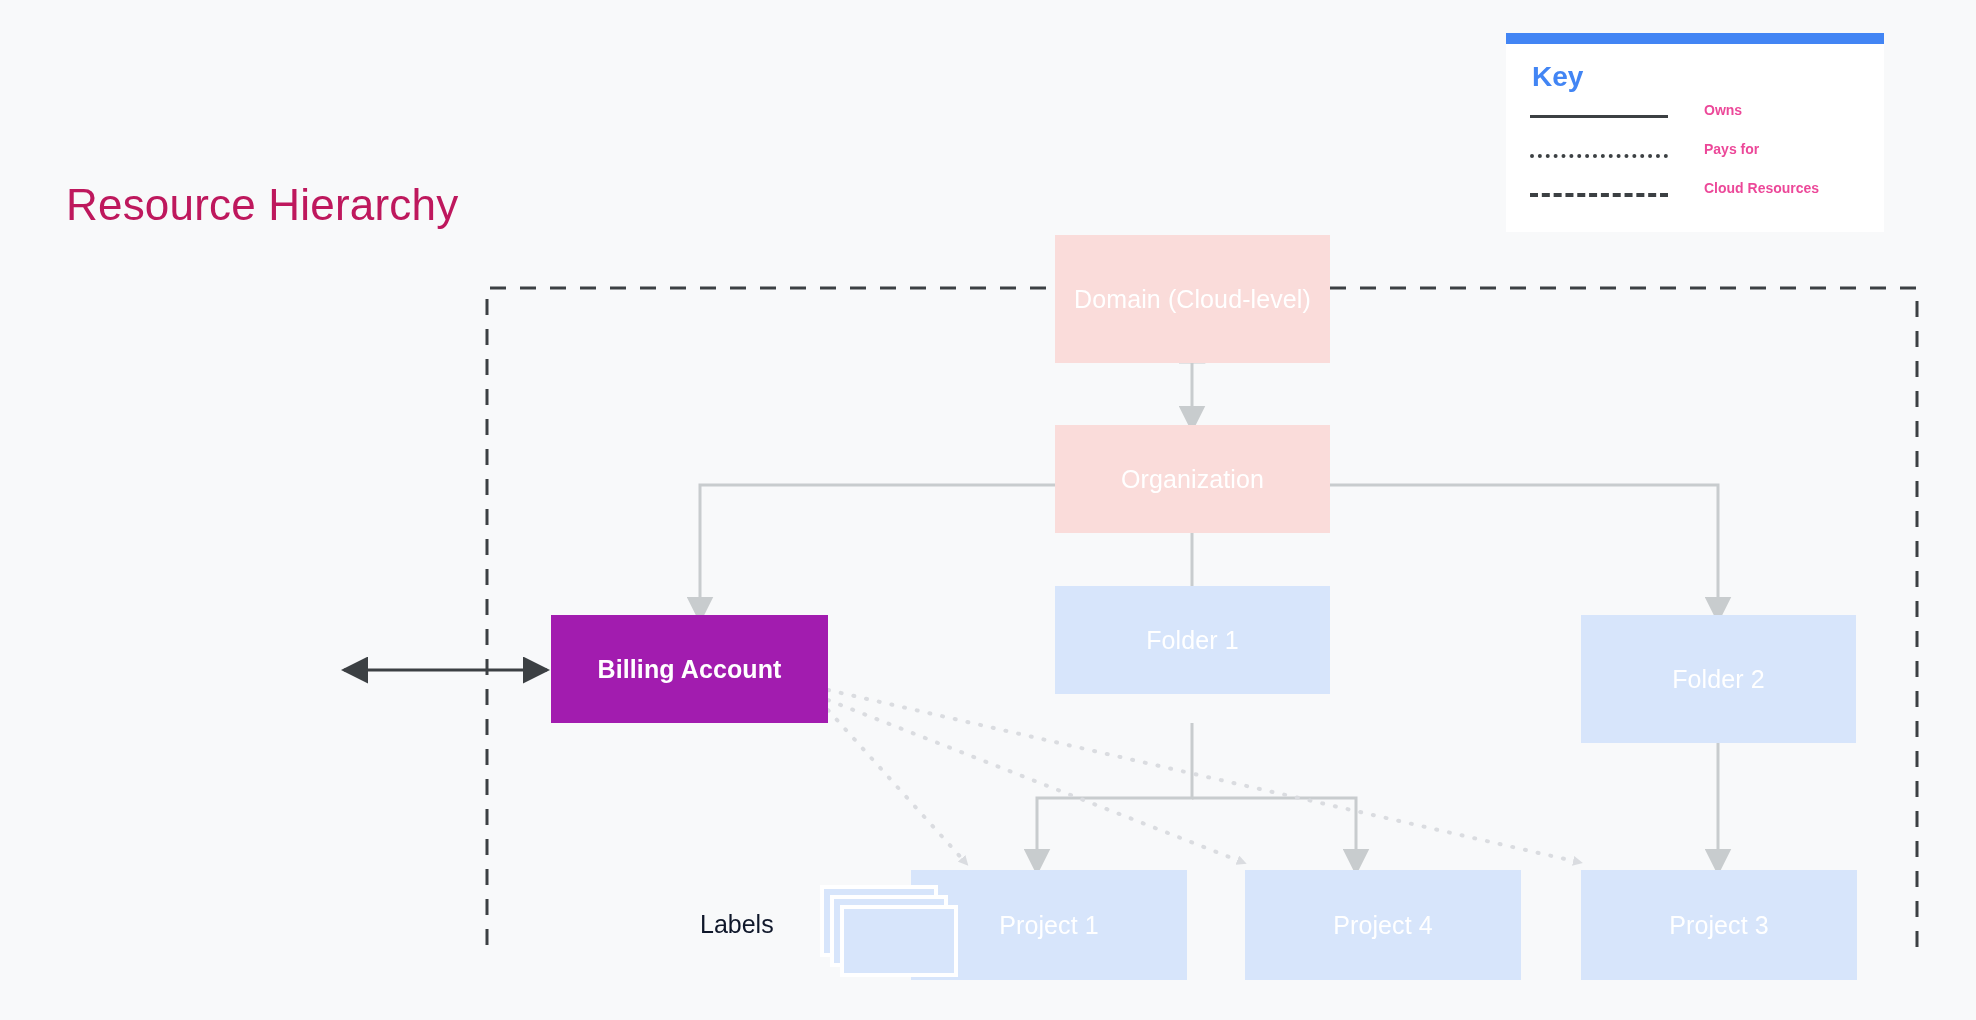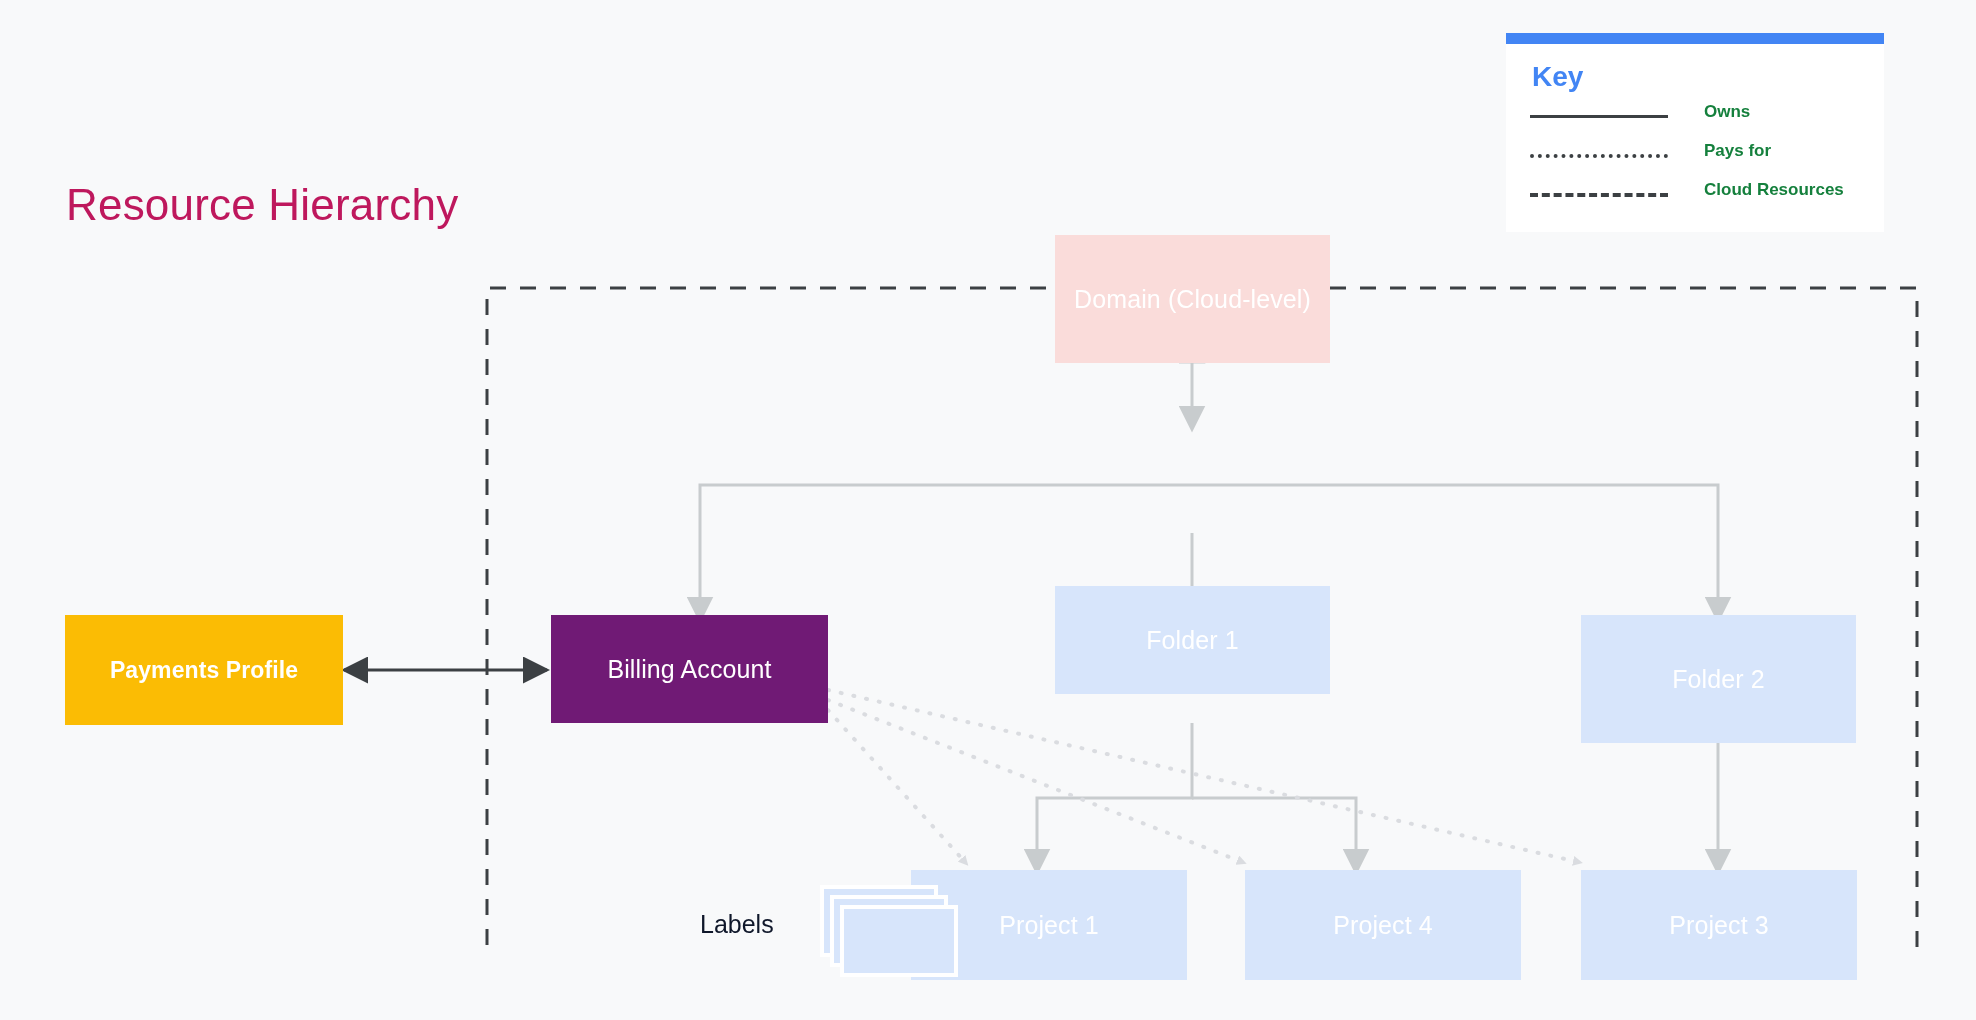--- a/index.html
+++ b/index.html
@@ -51,21 +51,21 @@
     justify-content: center;
     font-size: 25px;
     font-weight: 400;
     color: #FFFFFF;
     text-align: center;
     box-sizing: border-box;
     letter-spacing: 0.1px;
   }
   .node.pink  { background: #FADCDA; }
   .node.blue  { background: #D7E5FB; }
-  .node.green { background: #701a75; }
+  .node.green { background: #a21caf; font-weight: bold; }
   .node.amber { background: #FBBC04; font-weight: 700; font-size: 23px; }
 
   
   #labels-caption {
     position: absolute;
     left: 700px;
     top: 910px;
     font-size: 25px;
     color: #0f172a;
     white-space: nowrap;
@@ -134,23 +134,23 @@
     left: 0;
     top: 9px;
     width: 138px;
     display: block;
     height: 0;
   }
   .key-sample i.solid  { border-top: 3px solid #3C4043; }
   .key-sample i.dotted { border-top: 4px dotted #3C4043; }
   .key-sample i.dashed { border-top: 4px dashed #3C4043; }
   .key-label {
-    font-size: 17px;
+    font-size: 14px;
     font-weight: 700;
-    color: #15803d;
+    color: #ec4899;
     line-height: 1.22;
     padding-left: 36px;
   }
 </style>
 </head>
 <body>
 
 <div id="canvas">
 
   <svg id="wires" viewBox="0 0 1976 1020" width="1976" height="1020" xmlns="http://www.w3.org/2000/svg">
@@ -191,20 +191,23 @@
 
     <line x1="344" y1="670" x2="547" y2="670" stroke="#3C4043" stroke-width="3" marker-start="url(#arrowDarkStart)" marker-end="url(#arrowDark)"></line>
   </svg>
 
   <div id="page-title">Resource Hierarchy</div>
 
   <div class="node pink" style="left:1055px; top:235px; width:275px; height:128px;">
     <span>Domain (Cloud-level)</span>
   </div>
 
+  <div class="node pink" style="left:1055px; top:425px; width:275px; height:108px;">
+    <span>Organization</span>
+  </div>
 
   <div class="node green" style="left:551px; top:615px; width:277px; height:108px;">
     <span>Billing Account</span>
   </div>
 
   <div class="node blue" style="left:1055px; top:586px; width:275px; height:108px;">
     <span>Folder 1</span>
   </div>
 
   <div class="node blue" style="left:1581px; top:615px; width:275px; height:128px;">
@@ -216,23 +219,20 @@
   </div>
 
   <div class="node blue" style="left:1245px; top:870px; width:276px; height:110px;">
     <span>Project 4</span>
   </div>
 
   <div class="node blue" style="left:1581px; top:870px; width:276px; height:110px;">
     <span>Project 3</span>
   </div>
 
-  <div class="node amber" style="left:65px; top:615px; width:278px; height:110px;">
-    <span>Payments Profile</span>
-  </div>
 
   <div id="labels-caption">Labels</div>
 
   <div id="labels-stack">
     <div class="card c1"></div>
     <div class="card c2"></div>
     <div class="card c3"></div>
   </div>
 
   <div id="key-panel">

